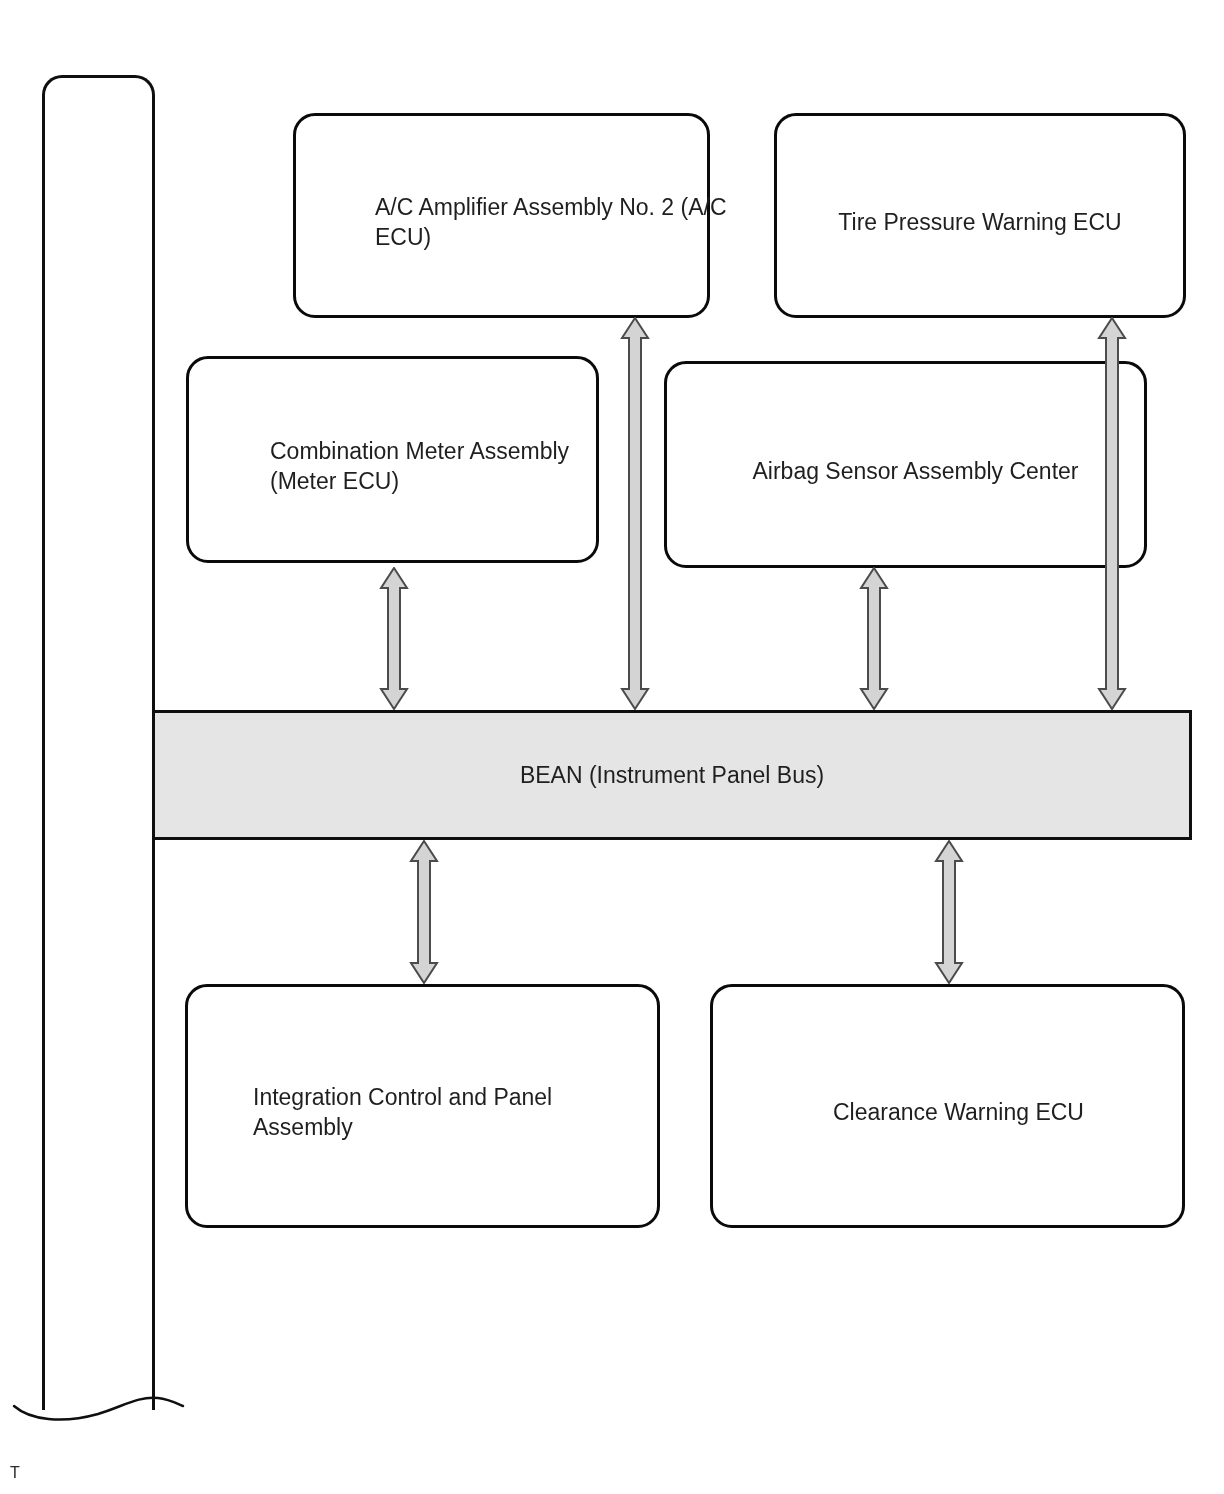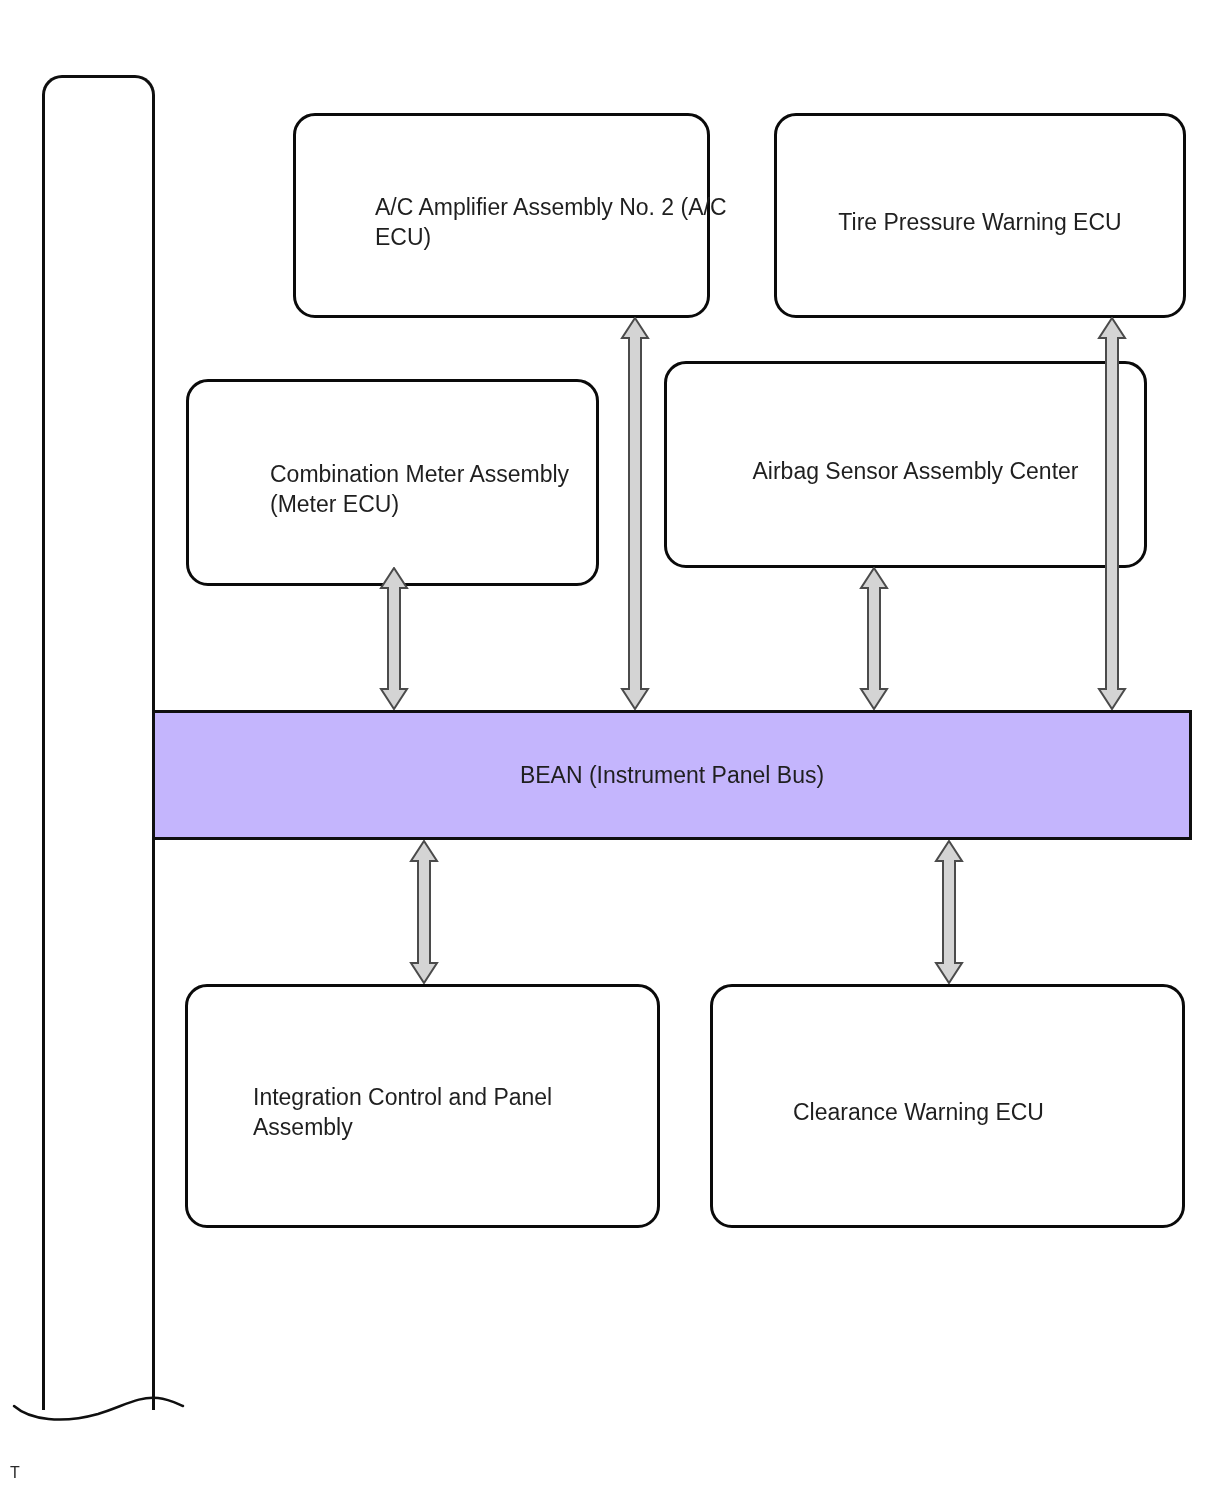--- a/index.html
+++ b/index.html
@@ -38,31 +38,31 @@
     border-radius: 22px;
     display: flex; align-items: center;
     font-size: 23px; line-height: 30px;
     padding-top: 12px;
   }
   .node .lbl { white-space: pre; }
   .node.centered { justify-content: center; }
 
   .n-ac        { left: 293px; top: 113px; width: 417px; height: 205px; padding-left: 79px; }
   .n-tire      { left: 774px; top: 113px; width: 412px; height: 205px; }
-  .n-combo     { left: 186px; top: 379px; width: 413px; height: 207px; padding-left: 81px; }
+  .n-combo     { left: 186px; top: 356px; width: 413px; height: 207px; padding-left: 81px; }
   .n-airbag    { left: 664px; top: 361px; width: 483px; height: 207px; padding-left: 20px; }
   .n-integ     { left: 185px; top: 984px; width: 475px; height: 244px; padding-left: 65px; }
-  .n-clear     { left: 710px; top: 984px; width: 475px; height: 244px; padding-left: 80px; }
+  .n-clear     { left: 710px; top: 984px; width: 475px; height: 244px; padding-left: 120px; }
 
   
   .bus {
     position: absolute; left: 155px; top: 710px;
     width: 1037px; height: 130px;
     box-sizing: border-box;
-    background: #c4b5fd;
+    background: #e5e5e5;
     border: 3px solid #0f0f0f;
     border-left: none;
     display: flex; align-items: center; justify-content: center;
     font-size: 23px;
   }
 
   .arrow { position: absolute; }
   .arrow polygon { fill: #d4d4d4; stroke: #4b4b4b; stroke-width: 2; }
 
   .footer-mark {

